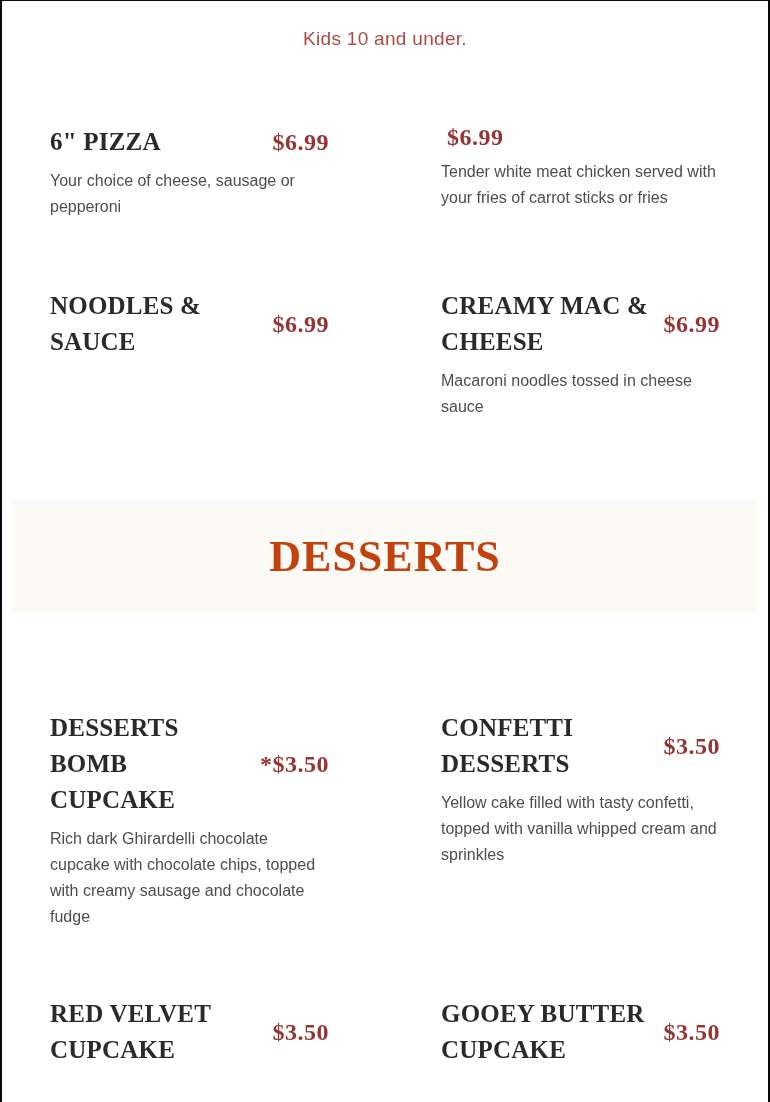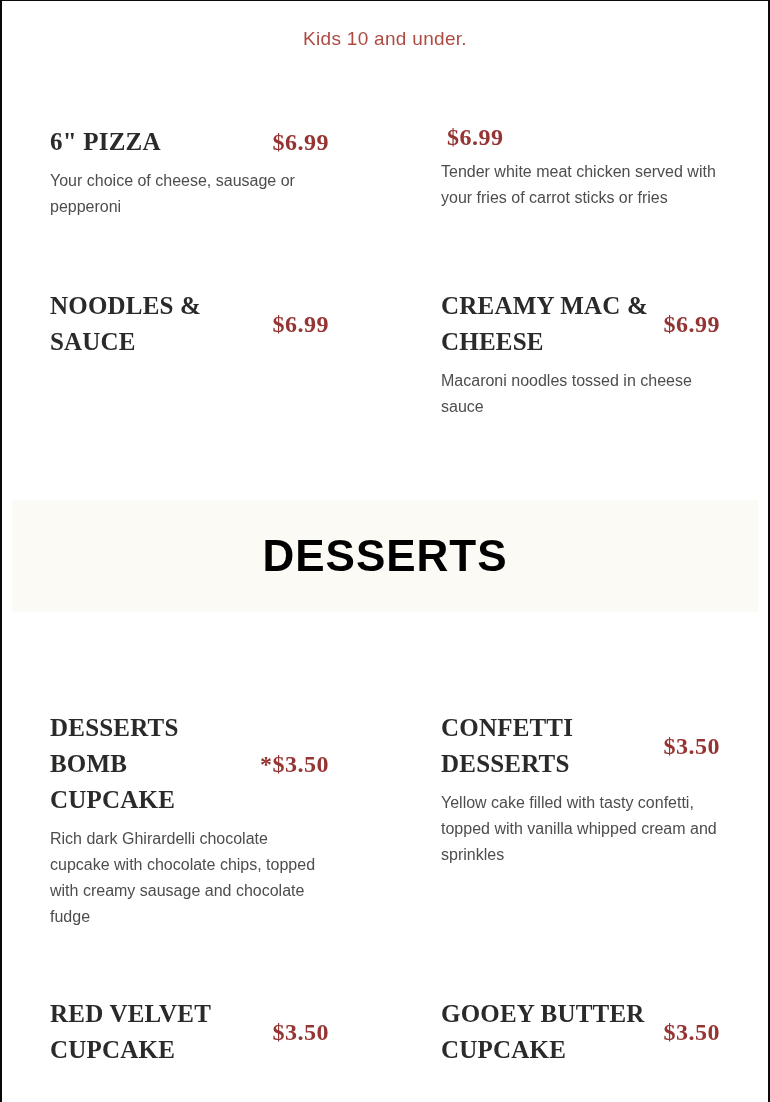--- a/index.html
+++ b/index.html
@@ -63,25 +63,25 @@
   }
   .section-band {
     margin: 80px 10px 0 10px;
     height: 112px;
     background: #fbfaf4;
     display: flex;
     align-items: center;
     justify-content: center;
   }
   .section-title {
-    font-family: Liberation Sans, sans-serif;
+    font-family: Liberation Serif, serif;
     font-weight: 700;
     font-size: 44px;
     letter-spacing: 1px;
-    color: #000000;
+    color: #c2410c;
   }
 </style>
 </head>
 <body>
 
 <div class="kids-note">Kids 10 and under.</div>
 
 <div class="menu-grid kids">
 
   <div class="menu-item">

